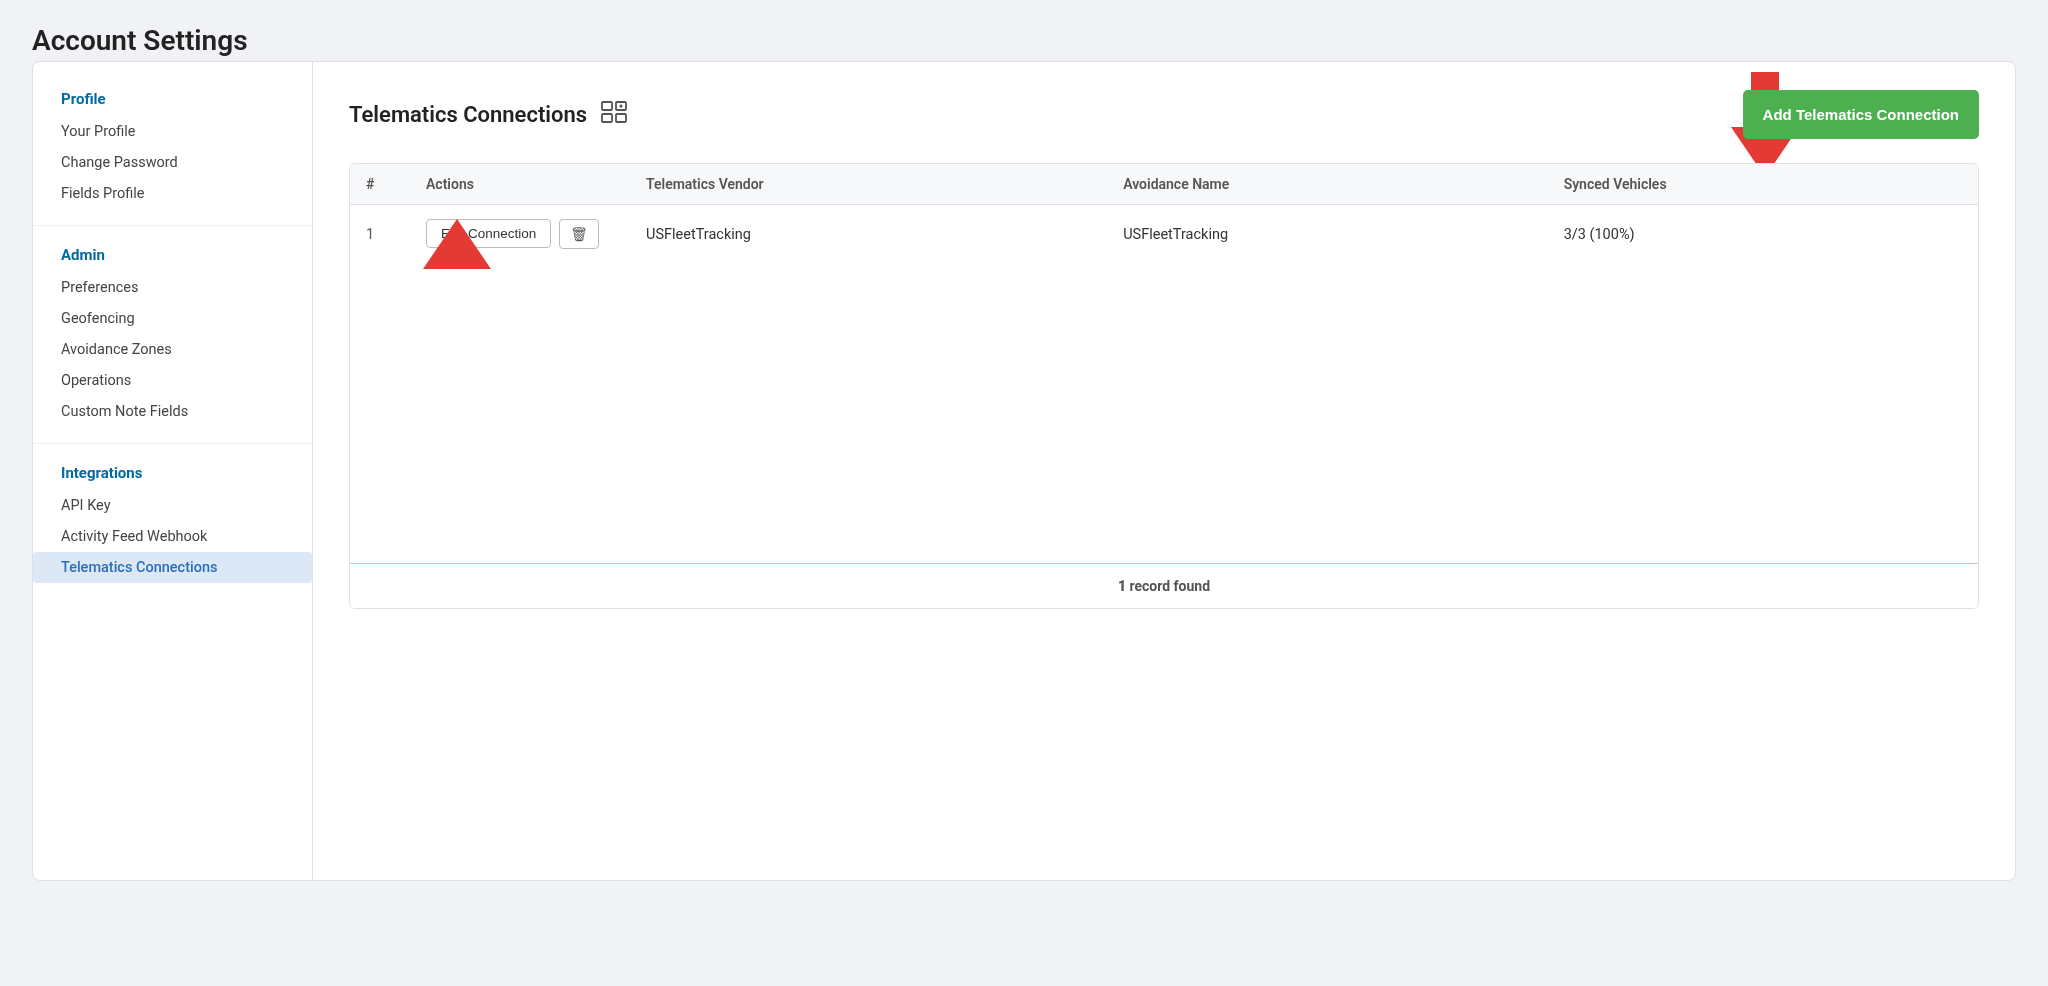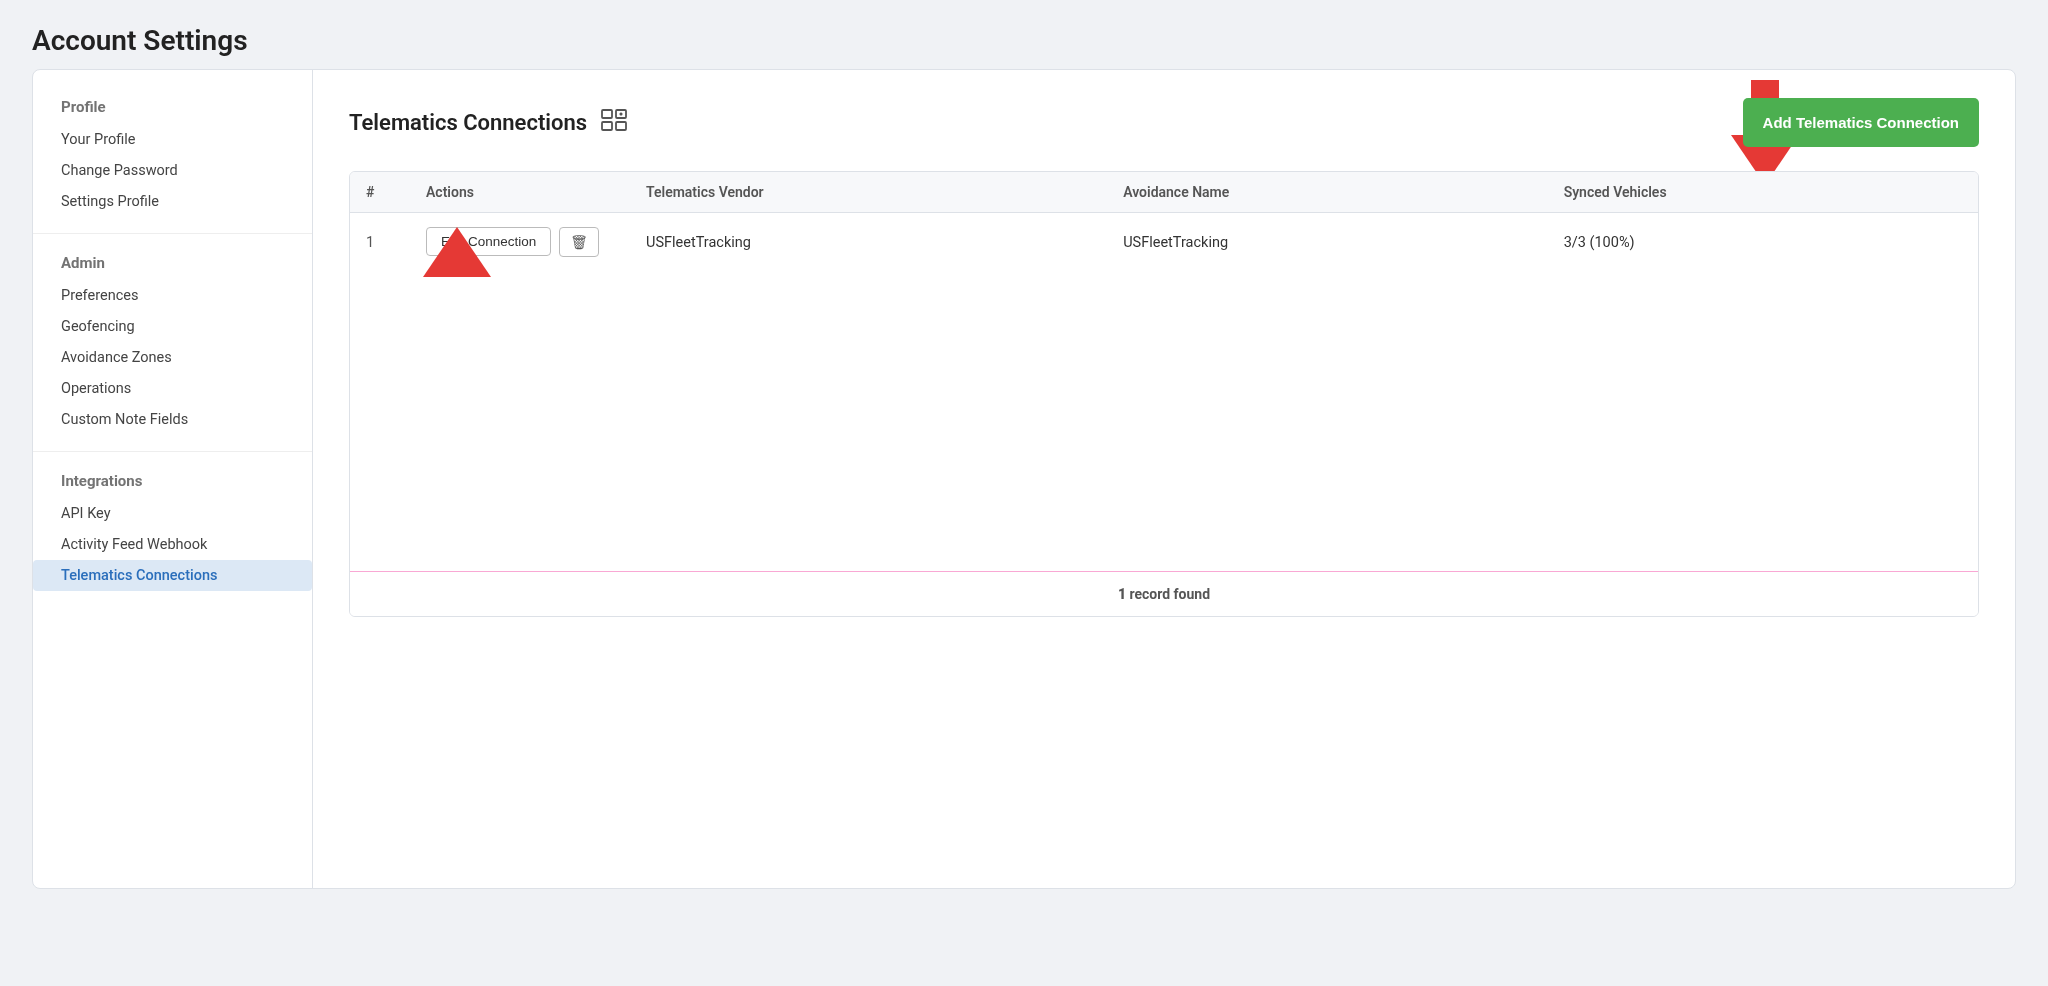--- a/index.html
+++ b/index.html
@@ -6,21 +6,21 @@
     body {
       font-family: -apple-system, BlinkMacSystemFont, 'Segoe UI', Roboto, sans-serif;
       background: #f0f2f5;
       padding: 24px 32px;
       min-height: 100vh;
     }
     .page-title {
       font-size: 28px;
       font-weight: 600;
       color: #222;
-      margin-bottom: 12px;
+      margin-bottom: 4px;
     }
     .main-card {
       background: #fff;
       border-radius: 8px;
       border: 1px solid #dde1e7;
       display: flex;
       min-height: 820px;
     }
     
     .sidebar {
@@ -30,21 +30,21 @@
       padding: 24px 0;
     }
     .sidebar-divider {
       height: 1px;
       background: #eee;
       margin: 16px 0;
     }
     .sidebar-section-label {
       font-weight: 700;
       font-size: 15px;
-      color: #737373;
+      color: #0369a1;
       padding: 4px 28px 8px;
     }
     .sidebar-item {
       display: block;
       padding: 7px 28px;
       font-size: 14.5px;
       color: #444;
       cursor: pointer;
       border-radius: 4px;
       text-decoration: none;
@@ -190,21 +190,21 @@
 <h1 class="page-title">Account Settings</h1>
 
 <div class="main-card">
 
   <nav class="sidebar">
     <div class="sidebar-inner">
 
       <div class="sidebar-section-label">Profile</div>
       <a class="sidebar-item">Your Profile</a>
       <a class="sidebar-item">Change Password</a>
-      <a class="sidebar-item">Settings Profile</a>
+      <a class="sidebar-item">Fields Profile</a>
 
       <div class="sidebar-divider"></div>
 
       <div class="sidebar-section-label">Admin</div>
       <a class="sidebar-item">Preferences</a>
       <a class="sidebar-item">Geofencing</a>
       <a class="sidebar-item">Avoidance Zones</a>
       <a class="sidebar-item">Operations</a>
       <a class="sidebar-item">Custom Note Fields</a>
 

